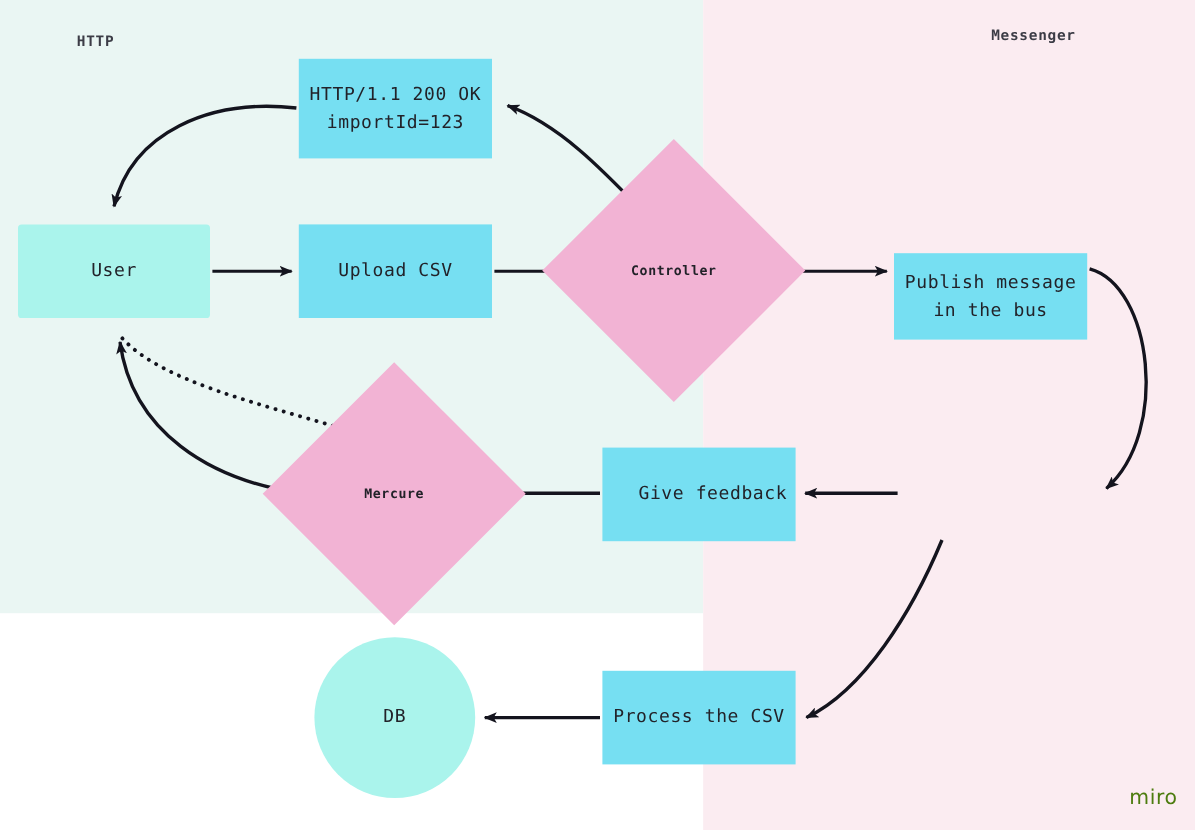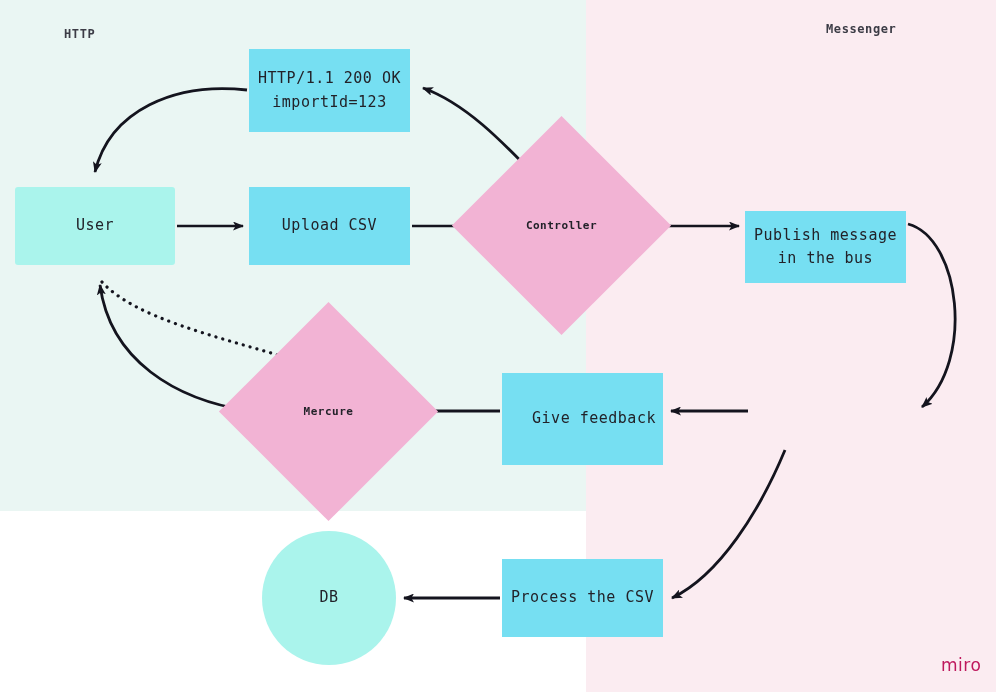--- a/index.html
+++ b/index.html
@@ -112,21 +112,21 @@
   .node-label-multiline {
     padding: 0 6px;
   }
 
   #watermark {
     position: absolute;
     left: 941px;
     top: 655px;
     font-family: "DejaVu Sans", "Liberation Sans", sans-serif;
     font-size: 17px;
-    color: #be185d;
+    color: #4d7c0f;
     letter-spacing: 0.5px;
     user-select: none;
   }
 </style>
 </head>
 <body>
 
 <div id="canvas">
 
   <div class="region" id="region-http"></div>
@@ -190,21 +190,21 @@
 
   <div class="node node-rect node-label-multiline" id="node-publish-message" style="left:745px; top:183px; width:161px; height:72px;margin-top:28px;">
     <span>Publish message in the bus</span>
   </div>
 
   <div class="node-diamond-wrap" id="node-mercure" style="left:251px; top:334px; width:155px; height:155px;">
     <div class="node-diamond-shape"></div>
     <div class="node-diamond-label">Mercure</div>
   </div>
 
-  <div class="node node-rect" id="node-give-feedback" style="left:502px; top:373px; width:161px; height:92px;padding-left:23px;">
+  <div class="node node-rect" id="node-give-feedback" style="left:502px; top:373px; width:161px; height:78px;padding-left:23px;">
     <span>Give feedback</span>
   </div>
 
 
   <div class="node node-rect" id="node-process-csv" style="left:502px; top:559px; width:161px; height:78px;">
     <span>Process the CSV</span>
   </div>
 
   <div class="node node-circle" id="node-db" style="left:262px; top:531px; width:134px; height:134px;">
     <span>DB</span>

